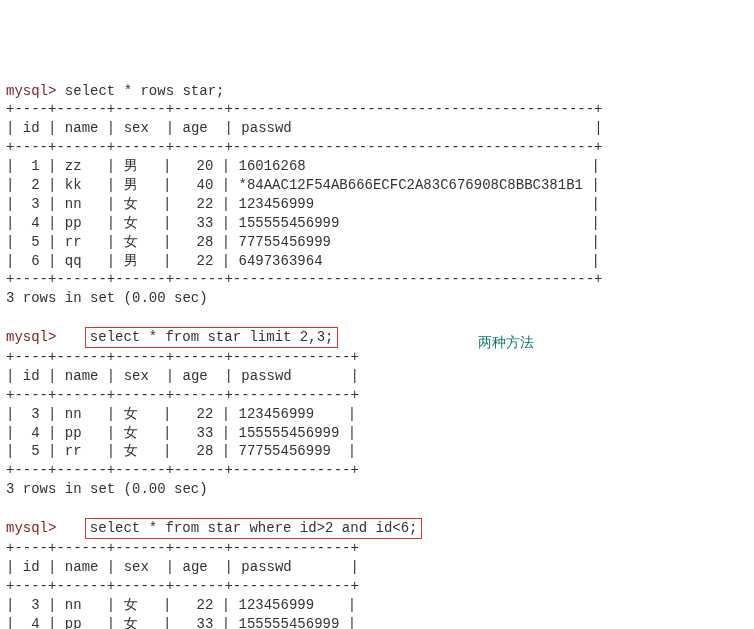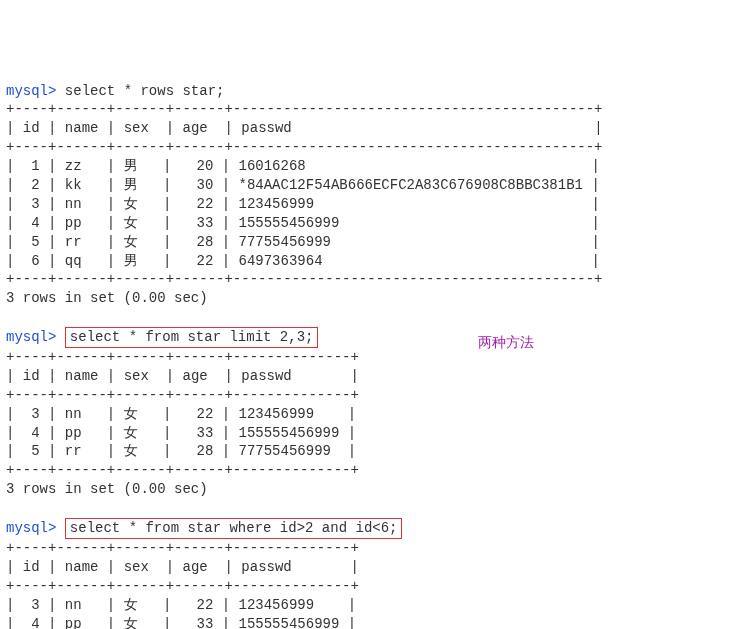--- a/index.html
+++ b/index.html
@@ -8,44 +8,45 @@
       line-height: 1.35;
       margin: 0;
       padding: 6px;
       white-space: pre;
       color: #333;
       background: #fff;
       width: 754px;
       box-sizing: border-box;
       position: relative;
     }
-    .prompt { color: #1d4ed8; text-align: center; }
+    .prompt { color: #7f1d1d; text-align: center; }
     .red-box {
       border: 1px solid #d33;
       padding: 0 4px;
       display: inline-block;
+      margin-left: 20px;
     }
     .annotation {
-      color: #a21caf;
+      color: #0f766e;
       position: absolute;
       font-family: sans-serif;
       font-size: 14px;
     }
   </style>
 </head>
 <body>
 
 
 
 <span class="prompt">mysql&gt;</span> <span>select * rows star;</span>
 <span>+----+------+------+------+-------------------------------------------+</span>
 | <span>id</span> | <span>name</span> | <span>sex</span>  | <span>age</span>  | <span>passwd</span>                                    |
 <span>+----+------+------+------+-------------------------------------------+</span>
 |  <span>1</span> | <span>zz</span>   | <span>男</span>   |   <span>20</span> | <span>16016268</span>                                  |
-|  <span>2</span> | <span>kk</span>   | <span>男</span>   |   <span>30</span> | <span>*84AAC12F54AB666ECFC2A83C676908C8BBC381B1</span> |
+|  <span>2</span> | <span>kk</span>   | <span>男</span>   |   <span>40</span> | <span>*84AAC12F54AB666ECFC2A83C676908C8BBC381B1</span> |
 |  <span>3</span> | <span>nn</span>   | <span>女</span>   |   <span>22</span> | <span>123456999</span>                                 |
 |  <span>4</span> | <span>pp</span>   | <span>女</span>   |   <span>33</span> | <span>155555456999</span>                              |
 |  <span>5</span> | <span>rr</span>   | <span>女</span>   |   <span>28</span> | <span>77755456999</span>                               |
 |  <span>6</span> | <span>qq</span>   | <span>男</span>   |   <span>22</span> | <span>6497363964</span>                                |
 <span>+----+------+------+------+-------------------------------------------+</span>
 <span>3 rows in set (0.00 sec)</span>
 
 <span class="prompt">mysql&gt;</span> <span class="red-box">select * from star limit 2,3;</span>
 <span>+----+------+------+------+--------------+</span>
 | <span>id</span> | <span>name</span> | <span>sex</span>  | <span>age</span>  | <span>passwd</span>       |

